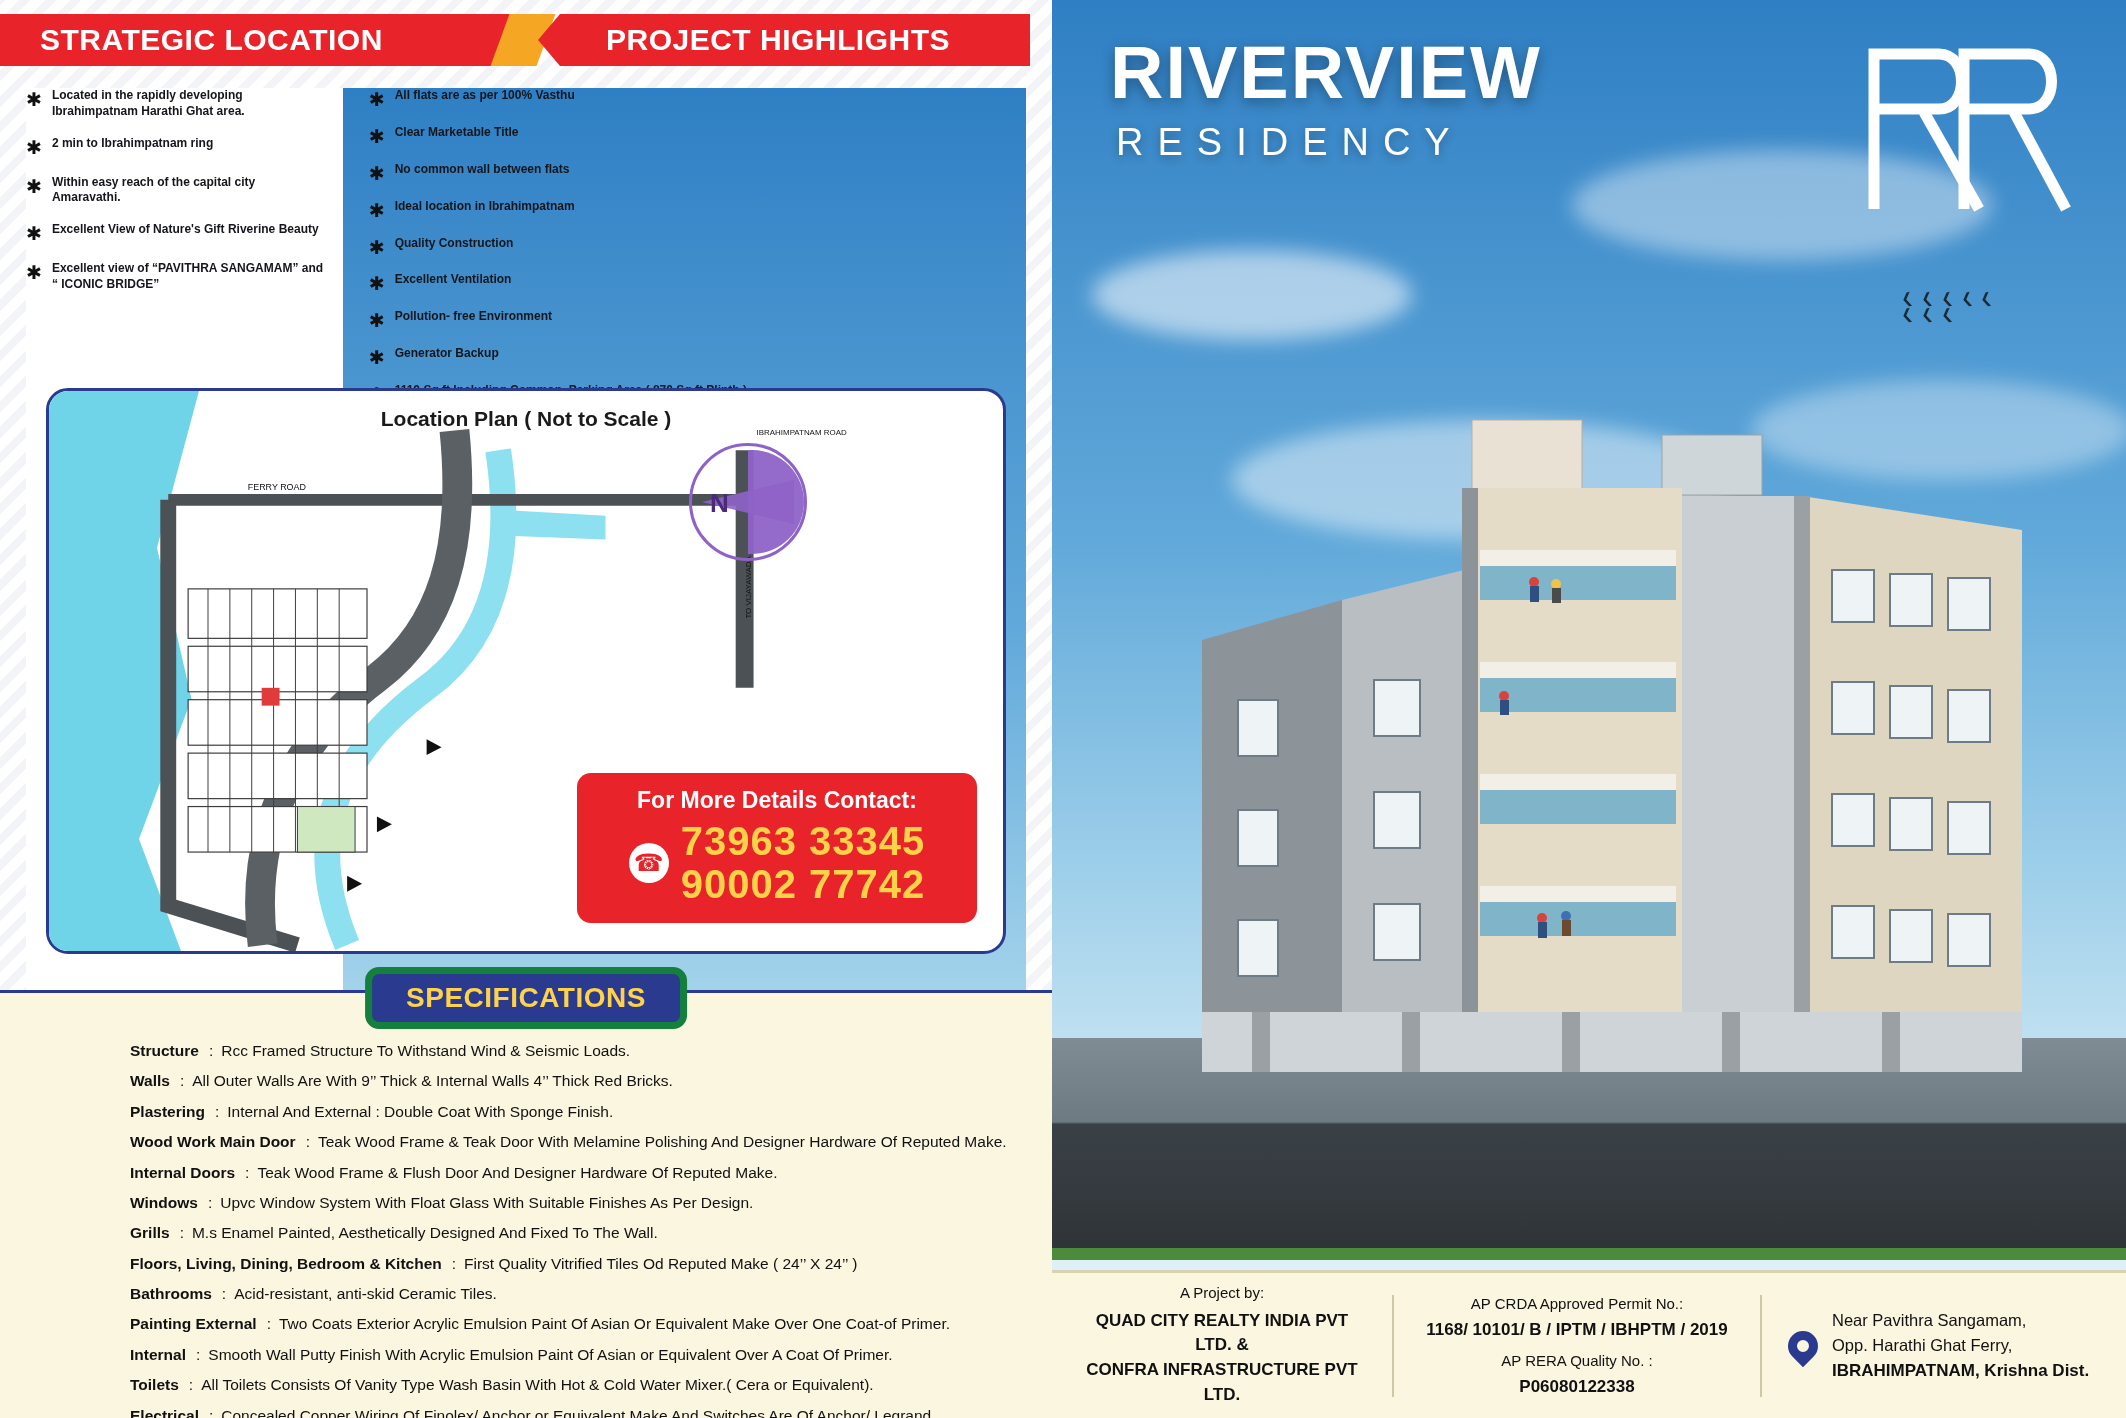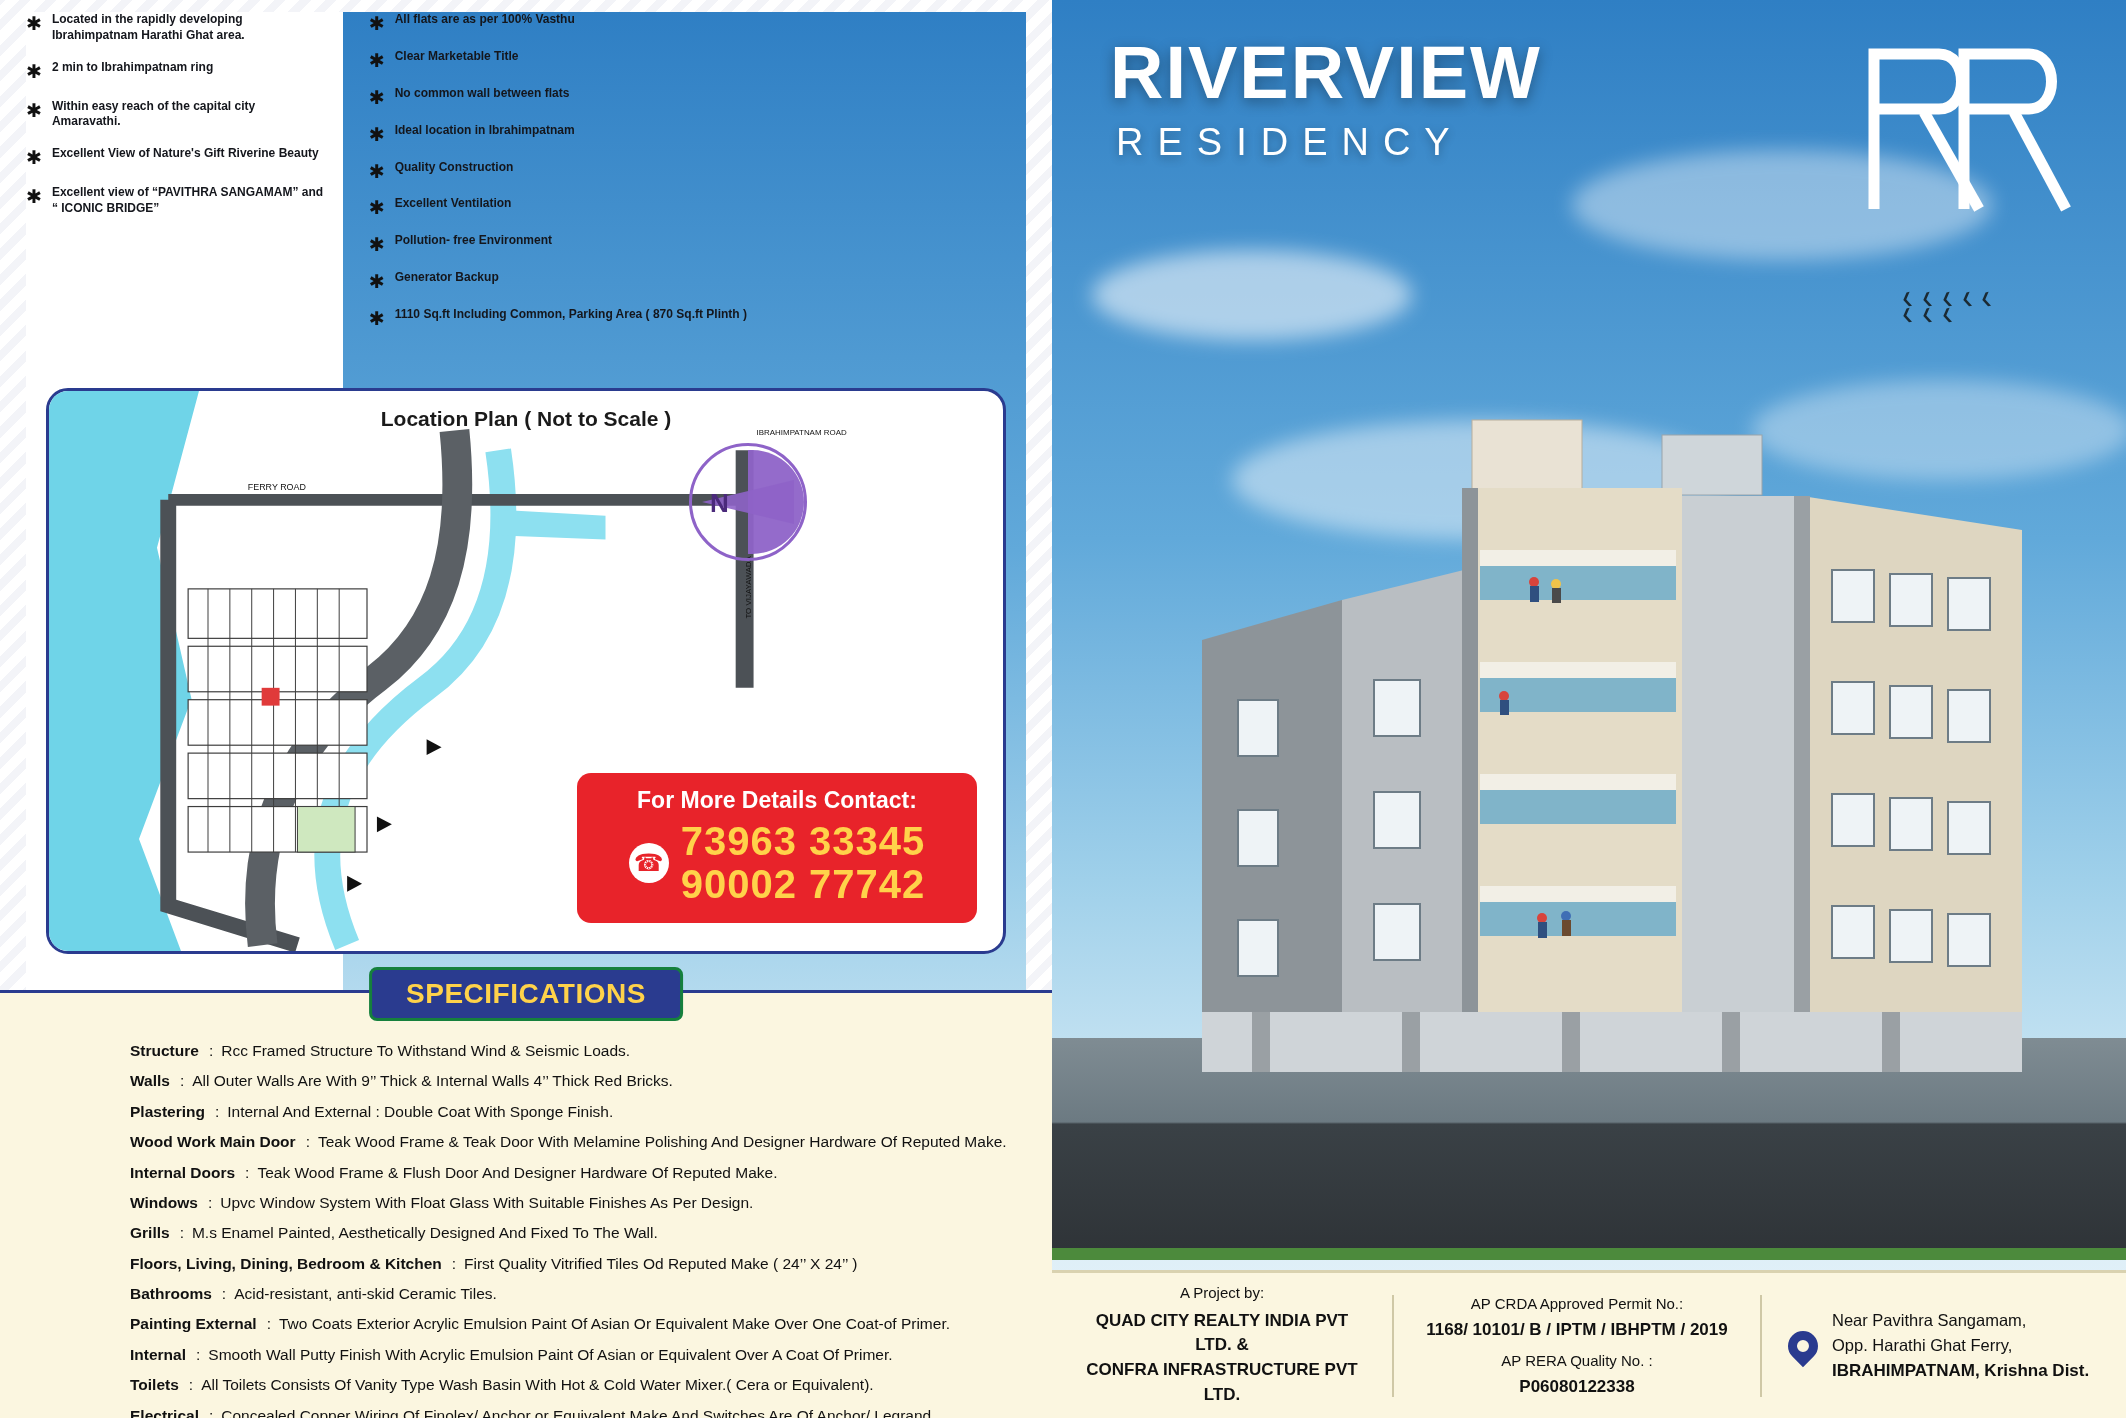--- a/index.html
+++ b/index.html
@@ -135,22 +135,22 @@
     background:#fff; color:#e8232a; display:flex; align-items:center; justify-content:center;
     font-size: 24px; margin-right: 12px; flex:0 0 auto;
   }
   .c-nums { color: #ffd24a; font-weight: bold; font-size: 40px; line-height: 1.08; letter-spacing: 1px; }
 
   
   .spec-badge {
     position: absolute; left: 50%; transform: translateX(-50%); top: -26px;
     background: #2a3b8f; color: #ffd24a;
     font-weight: bold; font-size: 28px; letter-spacing: .5px;
-    padding: 8px 34px; border-radius: 8px;
-    border: 3px solid #15803d;
+    padding: 8px 34px; border-radius: 14px;
+    border: 7px solid #15803d;
   }
   .spec-list { padding: 48px 40px 10px 130px; }
   .spec-row { display: flex; font-size: 15.5px; color: #111; margin-bottom: 11px; line-height: 1.25; }
   .spec-label { font-weight: bold; flex: 0 0 auto; white-space: nowrap; }
   .spec-sep { padding: 0 8px 0 10px; flex: 0 0 auto; }
   .spec-val { flex: 1 1 auto; }
 
   
   .right {
     position: relative; width: 1074px; height: 1418px;
@@ -208,20 +208,29 @@
 </style>
 </head>
 <body>
 
 <div class="page">
 
   <div class="left">
 
     <div class="left-top">
 
+      <div class="ribbons">
+        <div class="ribbon ribbon-1">
+          <span>STRATEGIC LOCATION</span>
+        </div>
+        <div class="ribbon-accent"></div>
+        <div class="ribbon ribbon-2">
+          <span>PROJECT HIGHLIGHTS</span>
+        </div>
+      </div>
 
       <div class="cols">
         <div class="col left">
           <div class="bullet">
             <span class="star">✱</span>
             <span class="btext">Located in the rapidly developing Ibrahimpatnam Harathi Ghat area.</span>
           </div>
           <div class="bullet">
             <span class="star">✱</span>
             <span class="btext">2 min to Ibrahimpatnam ring</span>

